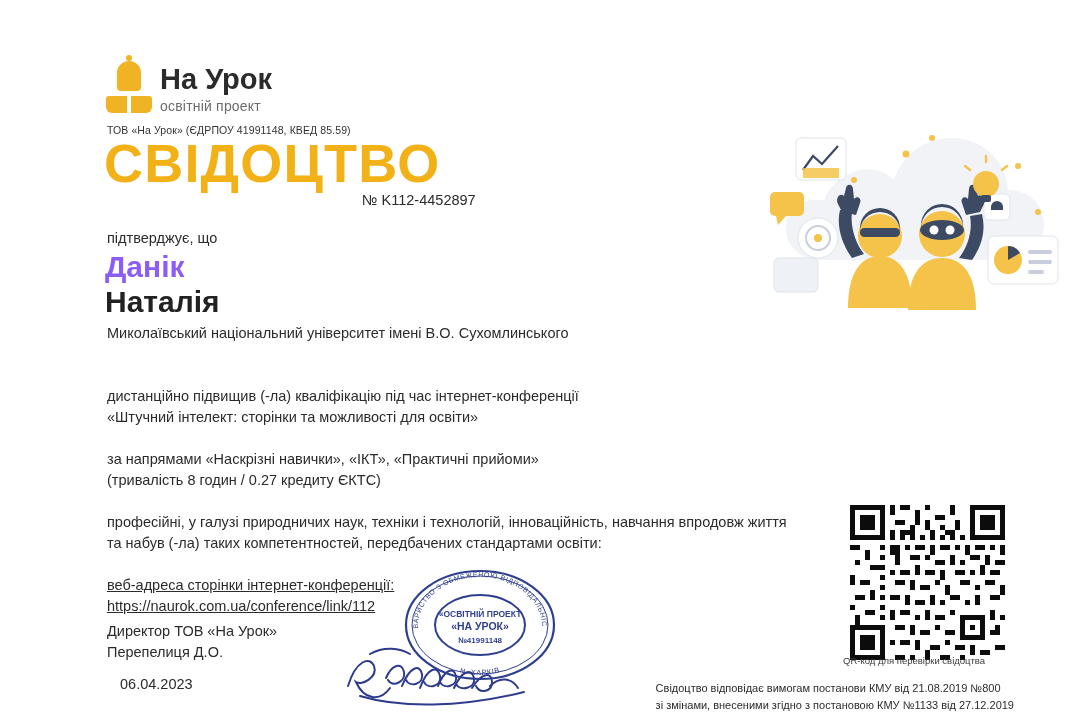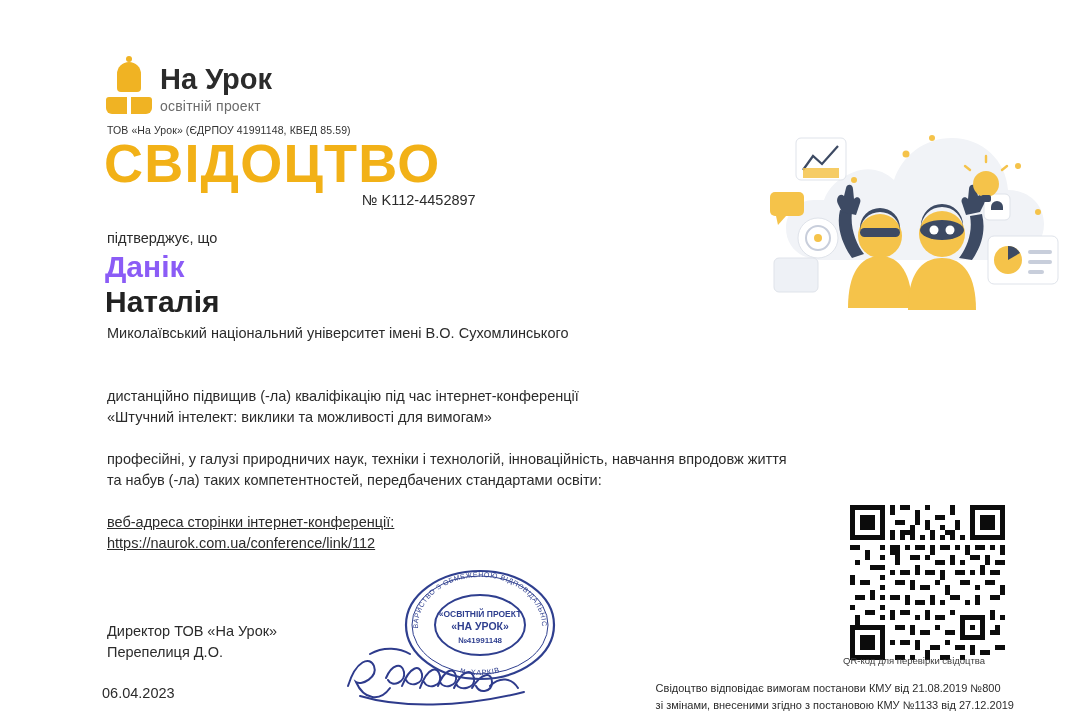--- a/index.html
+++ b/index.html
@@ -20,21 +20,21 @@
     inset: 0;
     background: #ffffff;
   }
 
   
   .logo-block {
     position: absolute;
     left: 106px;
     top: 60px;
     display: flex;
-    align-items: flex-end;
+    align-items: center;
   }
   .logo-mark {
     position: relative;
     width: 46px;
     height: 52px;
     margin-right: 8px;
   }
   .logo-bell {
     position: absolute;
     left: 11px;
@@ -173,25 +173,24 @@
   .director-block {
     position: absolute;
     left: 107px;
     top: 621px;
     font-size: 14.5px;
     color: #2b2b2b;
     line-height: 1.42;
   }
   .date-line {
     position: absolute;
-    left: 102px;
+    left: 120px;
     top: 676px;
     font-size: 14.5px;
     color: #2b2b2b;
-    margin-top: 9px;
   }
 
   
   .stamp {
     position: absolute;
     left: 400px;
     top: 565px;
     width: 160px;
     height: 118px;
   }
@@ -266,21 +265,25 @@
   <div class="cert-number">№ K112-4452897</div>
 
   <div class="confirms">підтверджує, що</div>
   <div class="name-first">Данік</div>
   <div class="name-last">Наталія</div>
   <div class="institution">Миколаївський національний університет імені В.О. Сухомлинського</div>
 
   <div class="body-block">
     <p>
       <span class="line">дистанційно підвищив (-ла) кваліфікацію під час інтернет-конференції</span>
-      <span class="line">«Штучний інтелект: виклики та можливості для вимогам»</span>
+      <span class="line">«Штучний інтелект: сторінки та можливості для освіти»</span>
+    </p>
+    <p>
+      <span class="line">за напрямами «Наскрізні навички», «ІКТ», «Практичні прийоми»</span>
+      <span class="line">(тривалість 8 годин / 0.27 кредиту ЄКТС)</span>
     </p>
     <p>
       <span class="line">професійні, у галузі природничих наук, техніки і технологій, інноваційність, навчання впродовж життя</span>
       <span class="line">та набув (-ла) таких компетентностей, передбачених стандартами освіти:</span>
     </p>
     <p>
       <span class="line">веб-адреса сторінки інтернет-конференції:</span>
       <span class="line link-line">https://naurok.com.ua/conference/link/112</span>
     </p>
   </div>

